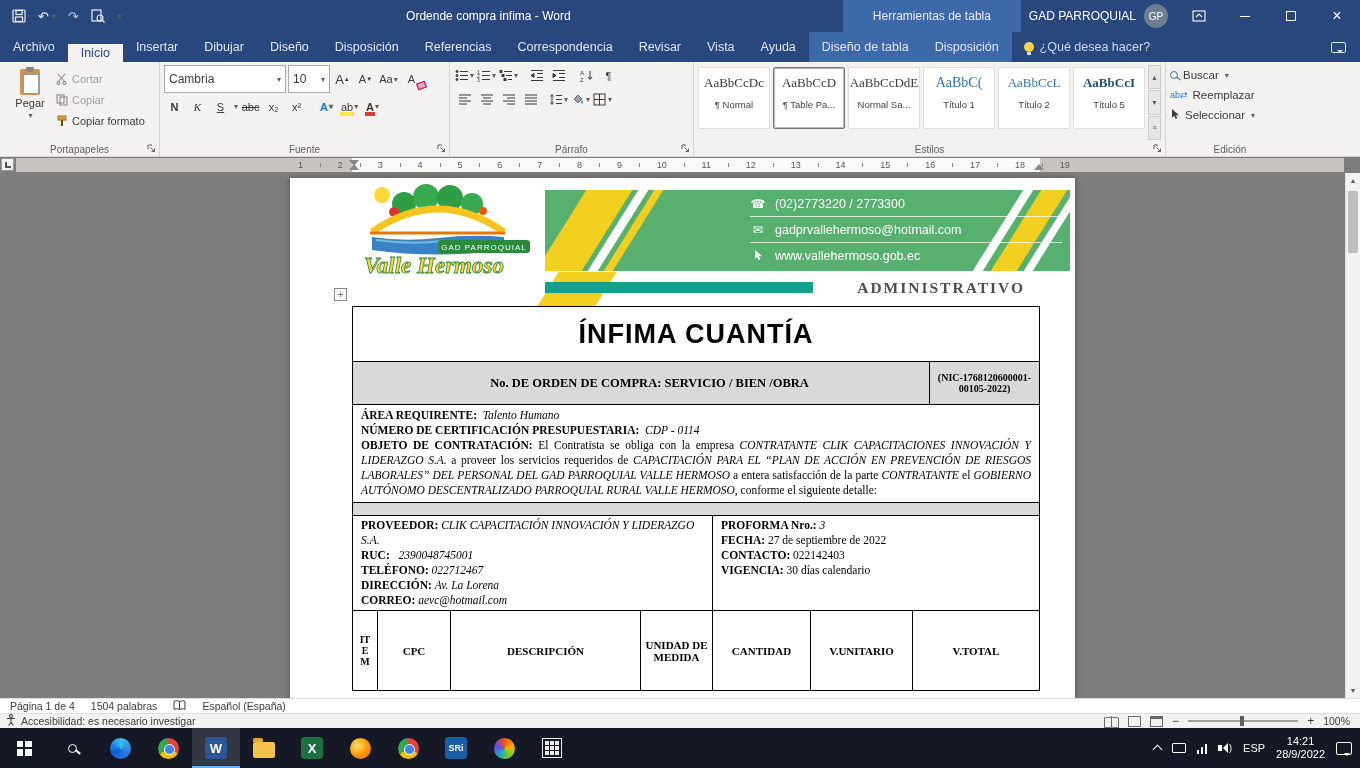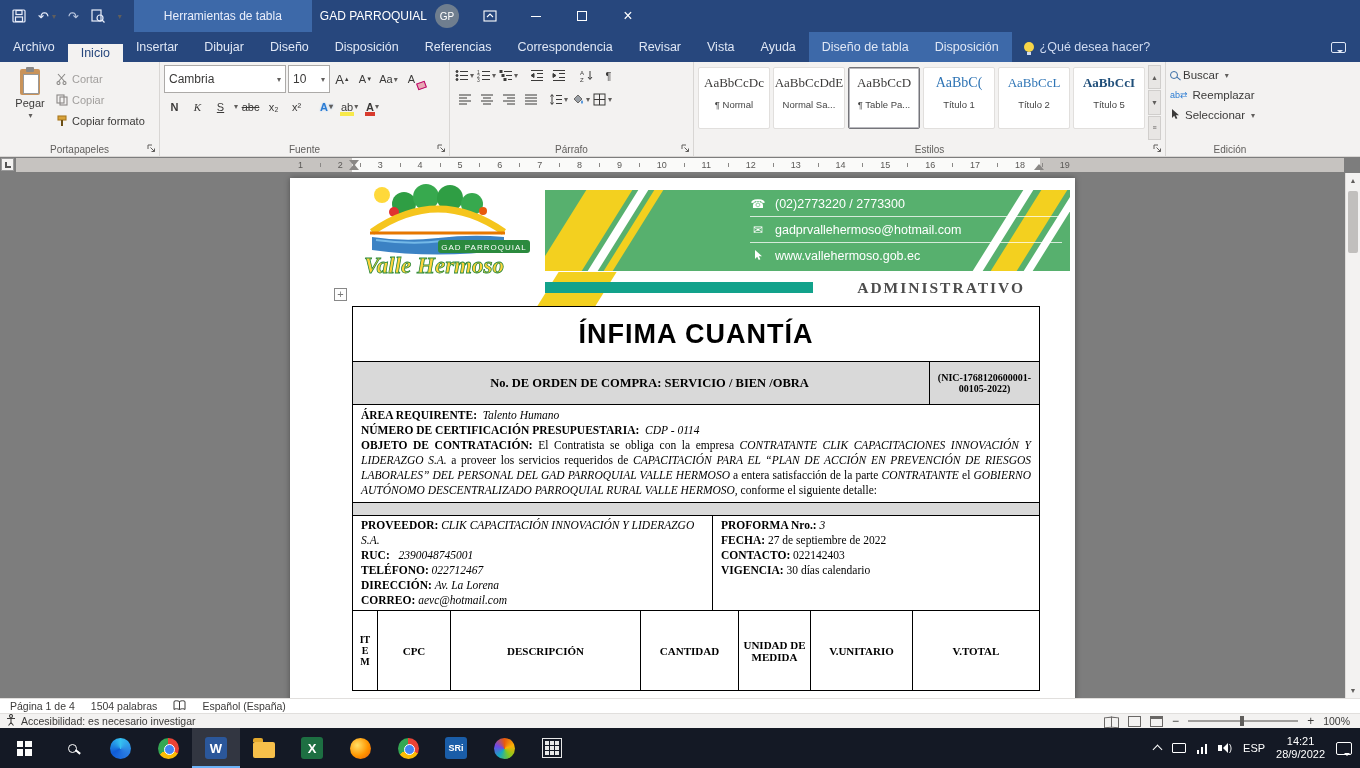--- a/index.html
+++ b/index.html
@@ -219,20 +219,21 @@
         <svg width="14" height="14" viewBox="0 0 14 14">
             <rect x="1" y="1" width="9" height="11"></rect>
             <circle cx="9" cy="9" r="3"></circle>
             <path d="M11 11l2.5 2.5"></path>
           </svg>
       </span>
       <span class="qbtn">
           <span class="arr">▾</span>
         </span>
     </div>
+    <div class="tb-title">Ordende compra infima  -  Word</div>
     <div class="tb-context">Herramientas de tabla</div>
     <div class="tb-account">
       <span>GAD PARROQUIAL</span>
       <span class="avatar">GP</span>
     </div>
     <div class="winbtns">
       <div class="winbtn ribbonopt">
         <svg width="14" height="12" viewBox="0 0 14 12">
             <rect x="1" y="1" width="12" height="10"></rect>
             <path d="M4 7l3-3 3 3"></path>
@@ -468,27 +469,27 @@
             <path d="M2 2h4M2 2v4M4.5 4.5l4 4M8.5 5.5v3h-3"></path>
           </svg></div>
     </div>
 
     <div class="rgroup g-styles">
       <div class="stylecards">
         <div class="stylecard">
           <div class="sc-preview">AaBbCcDc</div>
           <div class="sc-name">¶ Normal</div>
         </div>
+        <div class="stylecard selected">
+          <div class="sc-preview">AaBbCcD</div>
+          <div class="sc-name">¶ Table Pa...</div>
+        </div>
         <div class="stylecard">
           <div class="sc-preview">AaBbCcDdE</div>
           <div class="sc-name">Normal Sa...</div>
-        </div>
-        <div class="stylecard selected">
-          <div class="sc-preview">AaBbCcD</div>
-          <div class="sc-name">¶ Table Pa...</div>
         </div>
         <div class="stylecard">
           <div class="sc-preview sc-blue" style="font-size:14px">AaBbC(</div>
           <div class="sc-name">Título 1</div>
         </div>
         <div class="stylecard">
           <div class="sc-preview sc-blue">AaBbCcL</div>
           <div class="sc-name">Título 2</div>
         </div>
         <div class="stylecard">
@@ -662,22 +663,22 @@
             <b>VIGENCIA: </b><span>30 días calendario</span>
           </div>
         </div>
 
         <div class="trow t-items">
           <div class="ti-cell" style="width:25px">
               <div class="vtext">ITEM</div>
             </div>
           <div class="ti-cell" style="width:73px">CPC</div>
           <div class="ti-cell" style="width:190px">DESCRIPCIÓN</div>
+          <div class="ti-cell" style="width:72px">UNIDAD DE MEDIDA</div>
           <div class="ti-cell" style="width:98px">CANTIDAD</div>
-          <div class="ti-cell" style="width:72px">UNIDAD DE MEDIDA</div>
           <div class="ti-cell" style="width:102px">V.UNITARIO</div>
           <div class="ti-cell" style="flex:1">V.TOTAL</div>
         </div>
       </div>
     </div>
 
     <div class="vscroll">
       <div class="vs-arrow" style="top:0">▲</div>
       <div class="vs-thumb"></div>
       <div class="vs-arrow" style="bottom:0">▼</div>

